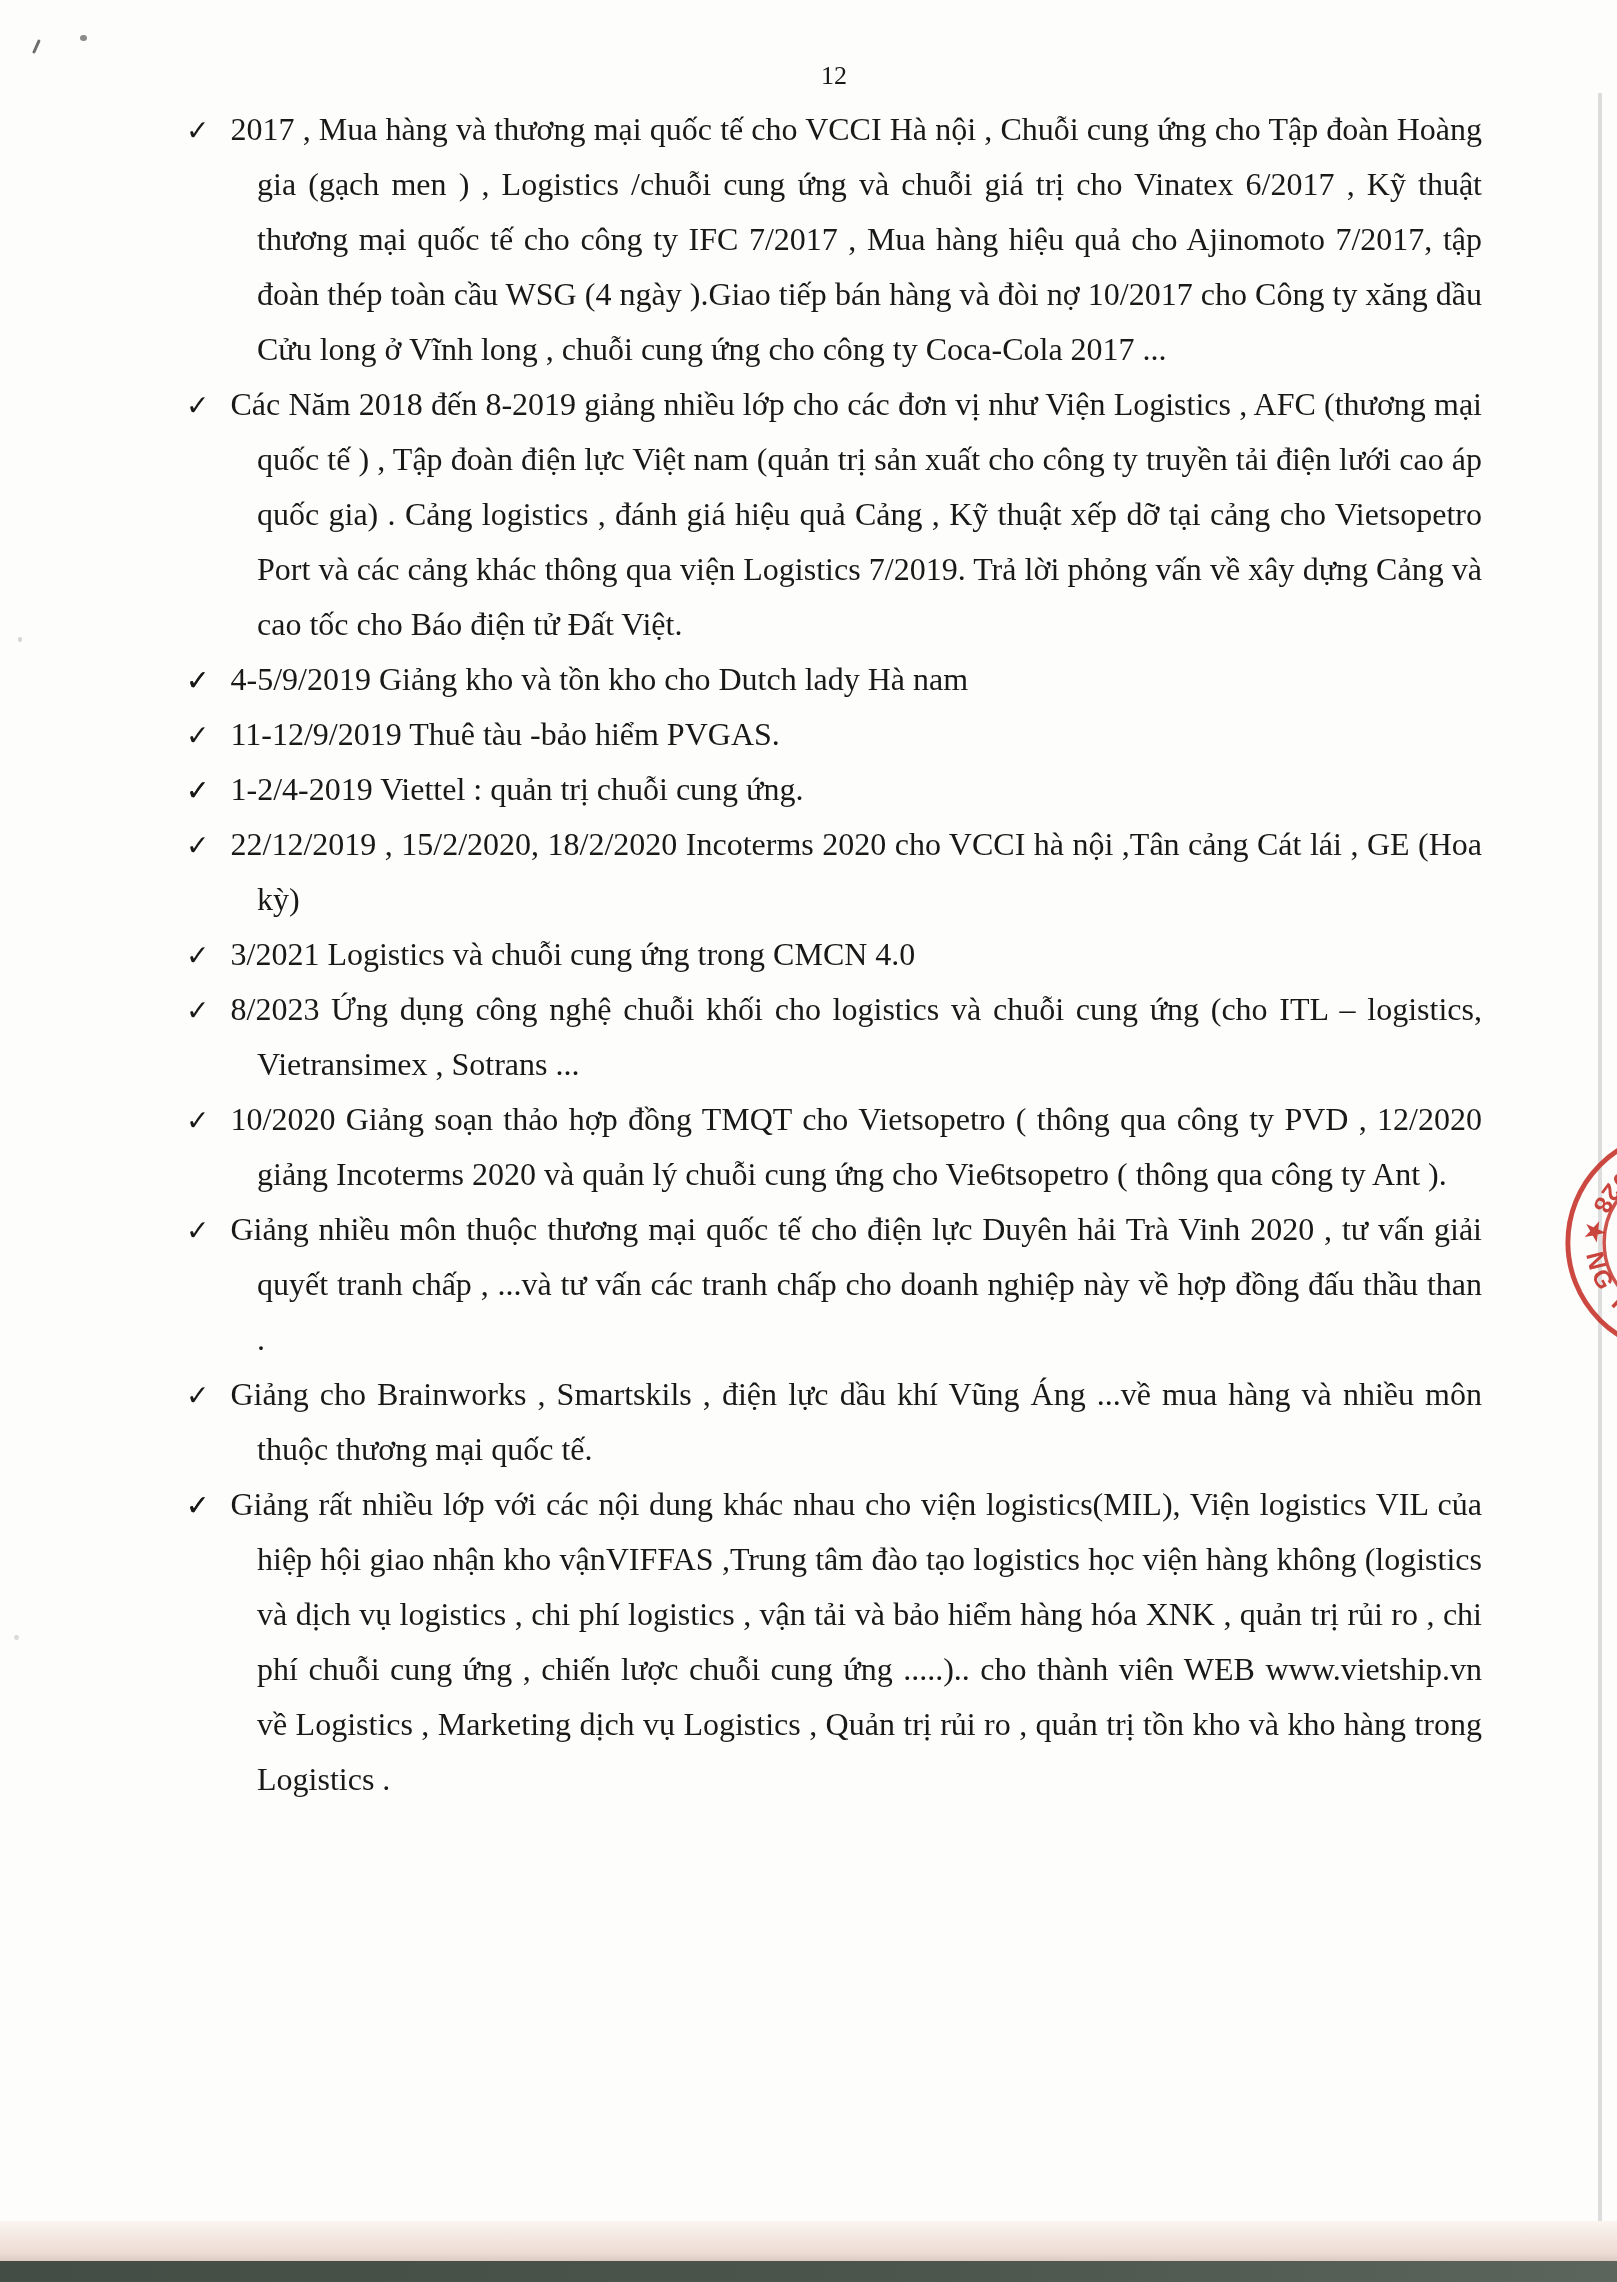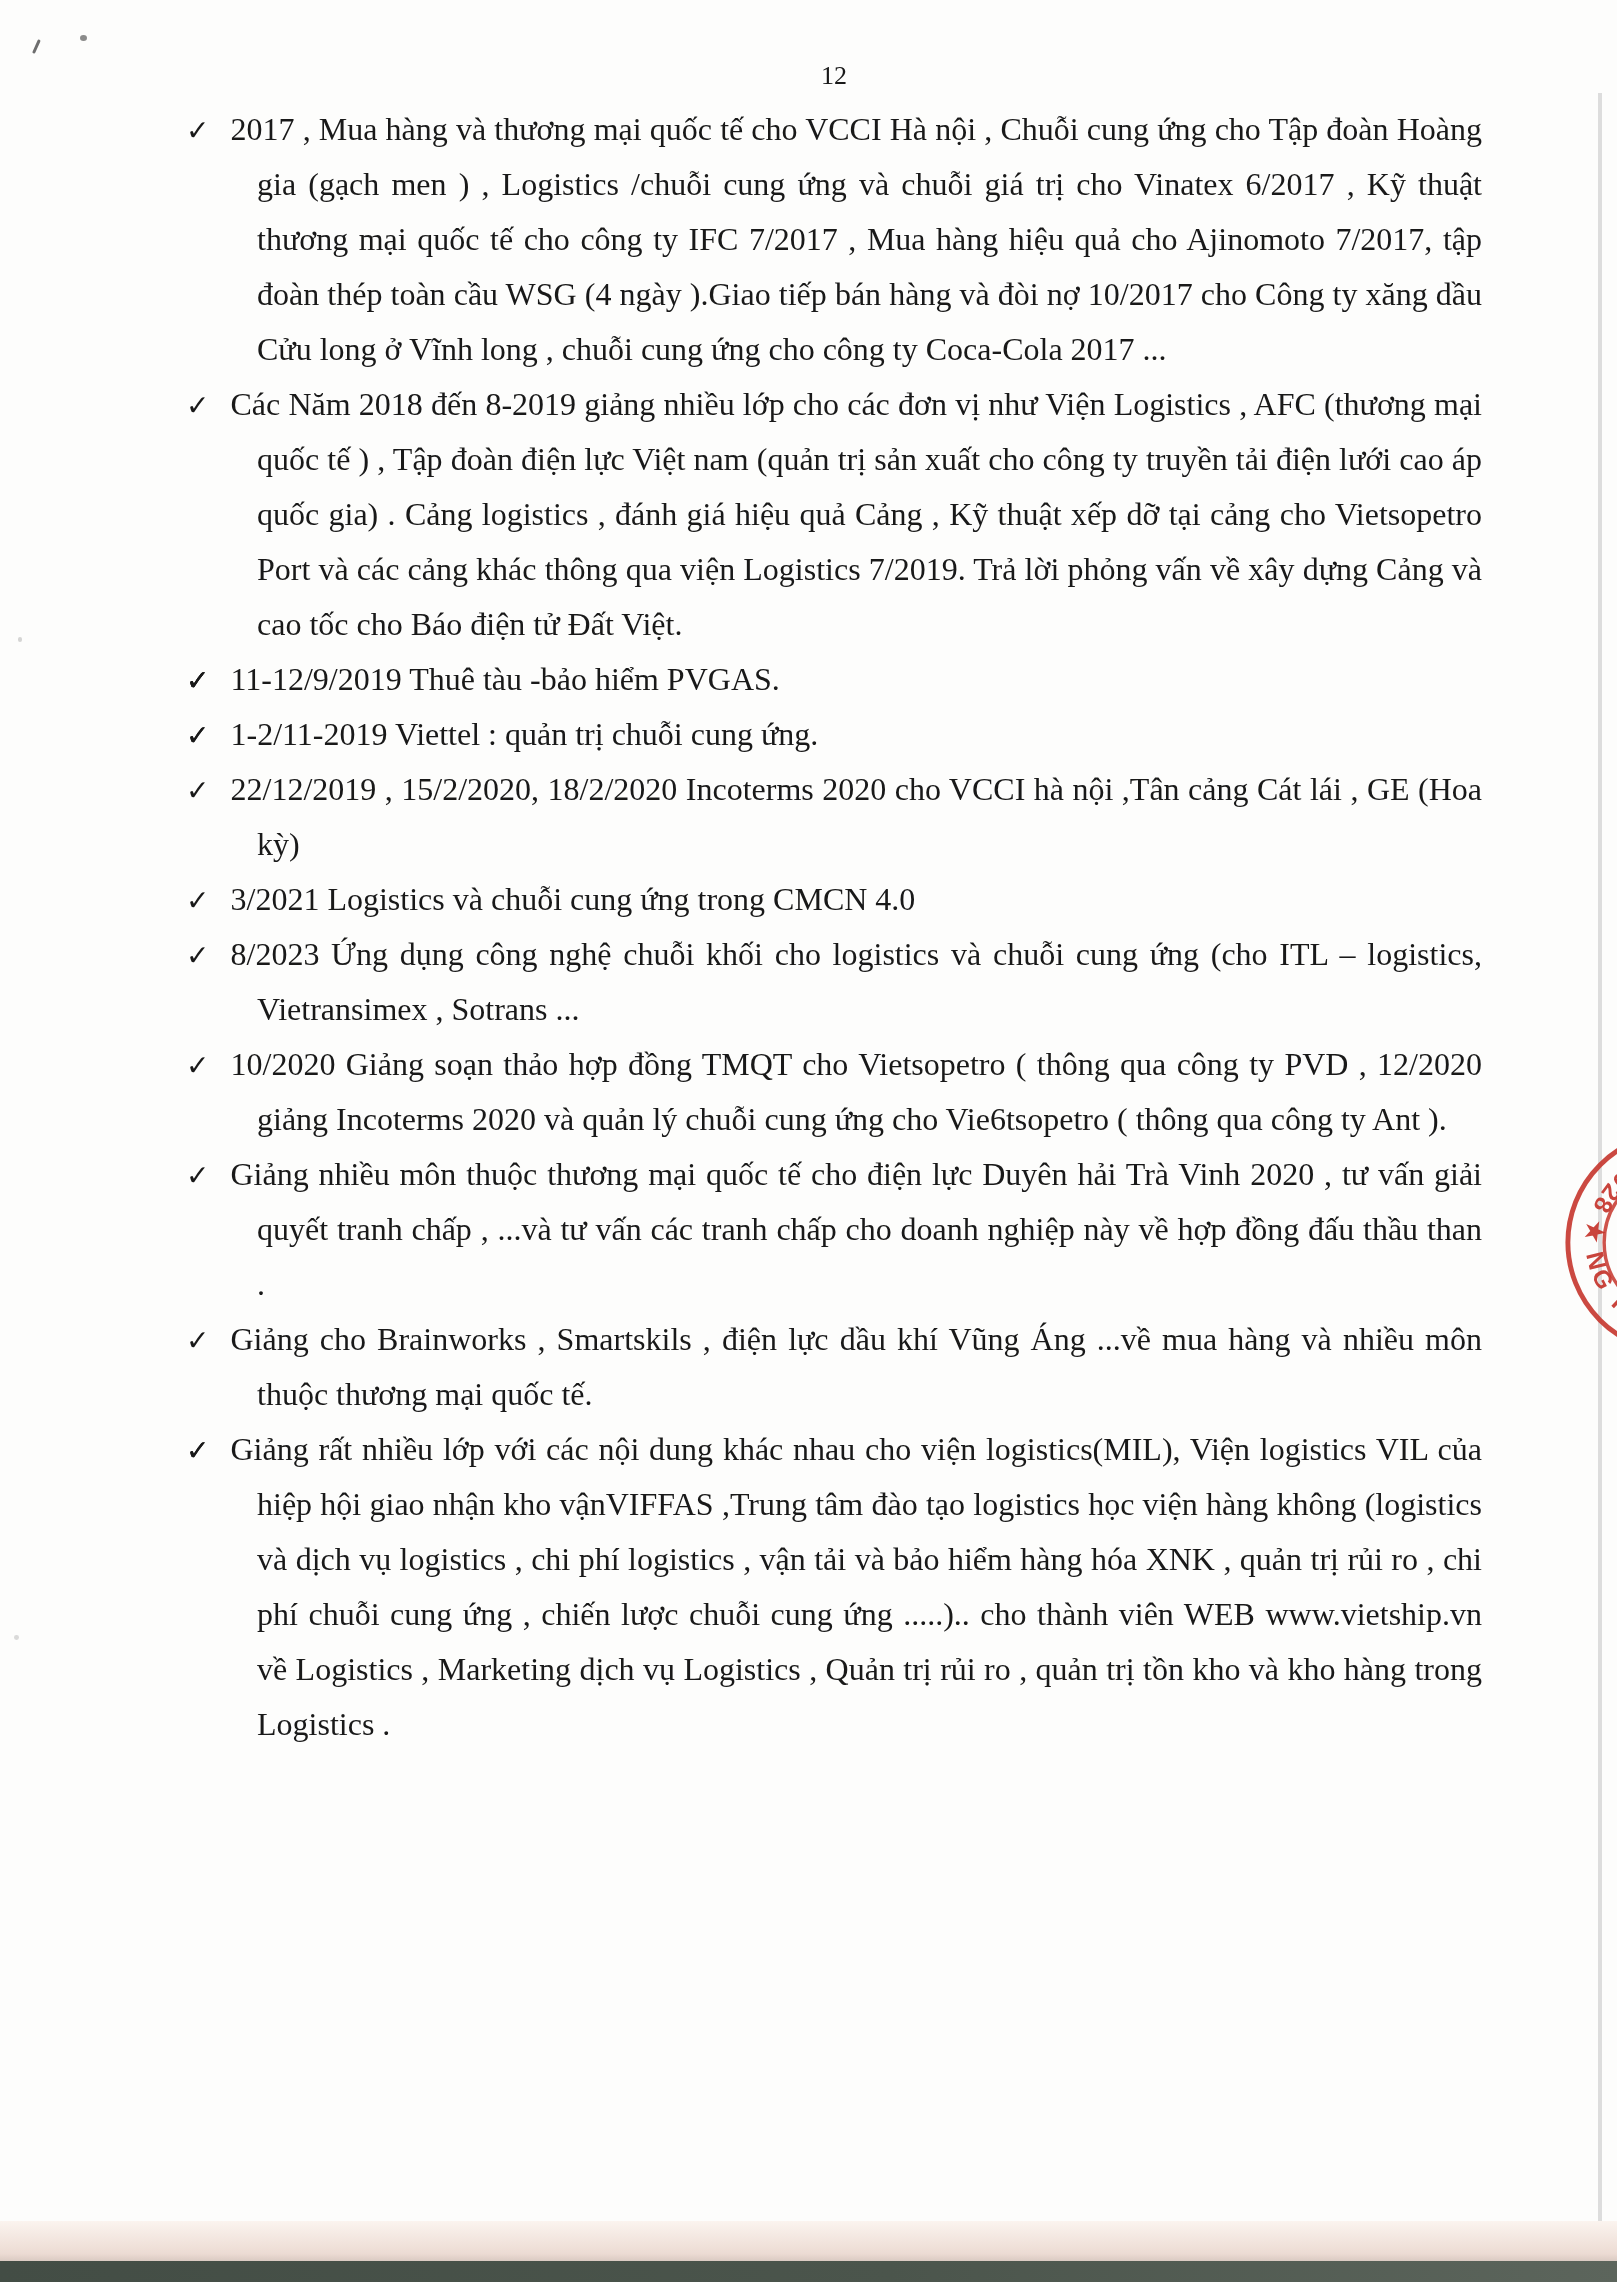--- a/index.html
+++ b/index.html
@@ -61,24 +61,24 @@
 </style>
 </head>
 <body>
 
 <div class="page-number">12</div>
 
 <ul class="bullets">
     <li><span class="check">✓</span><span class="b">2017</span><span> , Mua hàng và thương mại quốc tế cho VCCI Hà nội , Chuỗi cung ứng cho Tập đoàn Hoàng gia (gạch men ) , Logistics /chuỗi cung ứng và chuỗi giá trị cho Vinatex 6/2017 , Kỹ thuật thương mại quốc tế cho công ty IFC 7/2017 ,   Mua hàng hiệu quả cho Ajinomoto 7/2017, tập đoàn thép toàn cầu WSG (4 ngày ).Giao tiếp bán hàng và đòi nợ 10/2017 cho Công ty xăng dầu Cửu long ở Vĩnh long , chuỗi cung ứng cho công ty Coca-Cola 2017 ...</span></li>
     <li><span class="check">✓</span><span class="b">Các</span><span> Năm 2018 đến 8-2019 giảng nhiều lớp cho các đơn vị như Viện Logistics , AFC (thương mại quốc tế )  , Tập đoàn điện lực Việt nam (quản trị sản xuất cho công ty truyền tải điện lưới cao áp quốc gia) . Cảng logistics , đánh giá hiệu quả Cảng , Kỹ thuật xếp dỡ tại cảng cho Vietsopetro Port và các cảng khác thông qua viện Logistics 7/2019. Trả lời phỏng vấn về xây dựng Cảng và cao tốc cho Báo điện tử Đất Việt.</span></li>
     <li><span class="check">✓</span></li>
-    <li><span class="check">✓</span></li>
+    <li><span class="check">✓</span><span>4-5/9/2019 Giảng kho và tồn kho cho Dutch lady Hà nam</span></li>
     <li><span class="check">✓</span><span>11-12/9/2019 Thuê tàu -bảo hiểm PVGAS.</span></li>
     <li><span class="check">✓</span></li>
-    <li><span class="check">✓</span><span>1-2/11-2019 Viettel : quản trị chuỗi cung ứng.</span></li>
+    <li><span class="check">✓</span><span>1-2/4-2019 Viettel : quản trị chuỗi cung ứng.</span></li>
     <li><span class="check">✓</span><span>22/12/2019 , 15/2/2020, 18/2/2020 Incoterms 2020 cho VCCI hà nội ,Tân cảng Cát lái , GE (Hoa kỳ)</span></li>
     <li><span class="check">✓</span><span>3/2021 Logistics và chuỗi cung ứng trong CMCN 4.0</span></li>
     <li><span class="check">✓</span><span>8/2023 Ứng dụng công nghệ chuỗi khối cho logistics và chuỗi cung ứng (cho ITL – logistics, Vietransimex , Sotrans ...</span></li>
     <li><span class="check">✓</span><span>10/2020 Giảng soạn thảo hợp đồng TMQT cho Vietsopetro ( thông qua công ty PVD  , 12/2020 giảng Incoterms 2020 và quản lý chuỗi cung ứng cho Vie6tsopetro ( thông qua công ty Ant ).</span></li>
     <li><span class="check">✓</span><span>Giảng nhiều môn thuộc thương mại quốc tế cho điện lực Duyên hải Trà Vinh 2020 , tư vấn giải quyết tranh chấp , ...và tư vấn các tranh chấp cho doanh nghiệp này về hợp đồng đấu thầu than .</span></li>
     <li><span class="check">✓</span><span>Giảng cho Brainworks , Smartskils , điện lực dầu khí Vũng Áng ...về mua hàng và nhiều môn thuộc thương mại quốc tế.</span></li>
     <li><span class="check">✓</span></li>
     <li><span class="check">✓</span><span class="b">Giảng rất nhiều lớp với các nội dung khác nhau cho viện logistics(MIL), Viện logistics VIL của  hiệp hội giao nhận kho vậnVIFFAS ,Trung tâm đào tạo logistics học viện hàng không (logistics và dịch vụ logistics , chi phí logistics , vận tải và bảo hiểm hàng hóa XNK , quản trị rủi ro , chi phí chuỗi cung ứng , chiến lược chuỗi cung ứng .....).. cho thành viên WEB www.vietship.vn về</span><span>  Logistics , Marketing dịch vụ Logistics , Quản trị rủi ro , quản trị tồn kho và kho hàng trong Logistics .</span></li>
   </ul>
 

